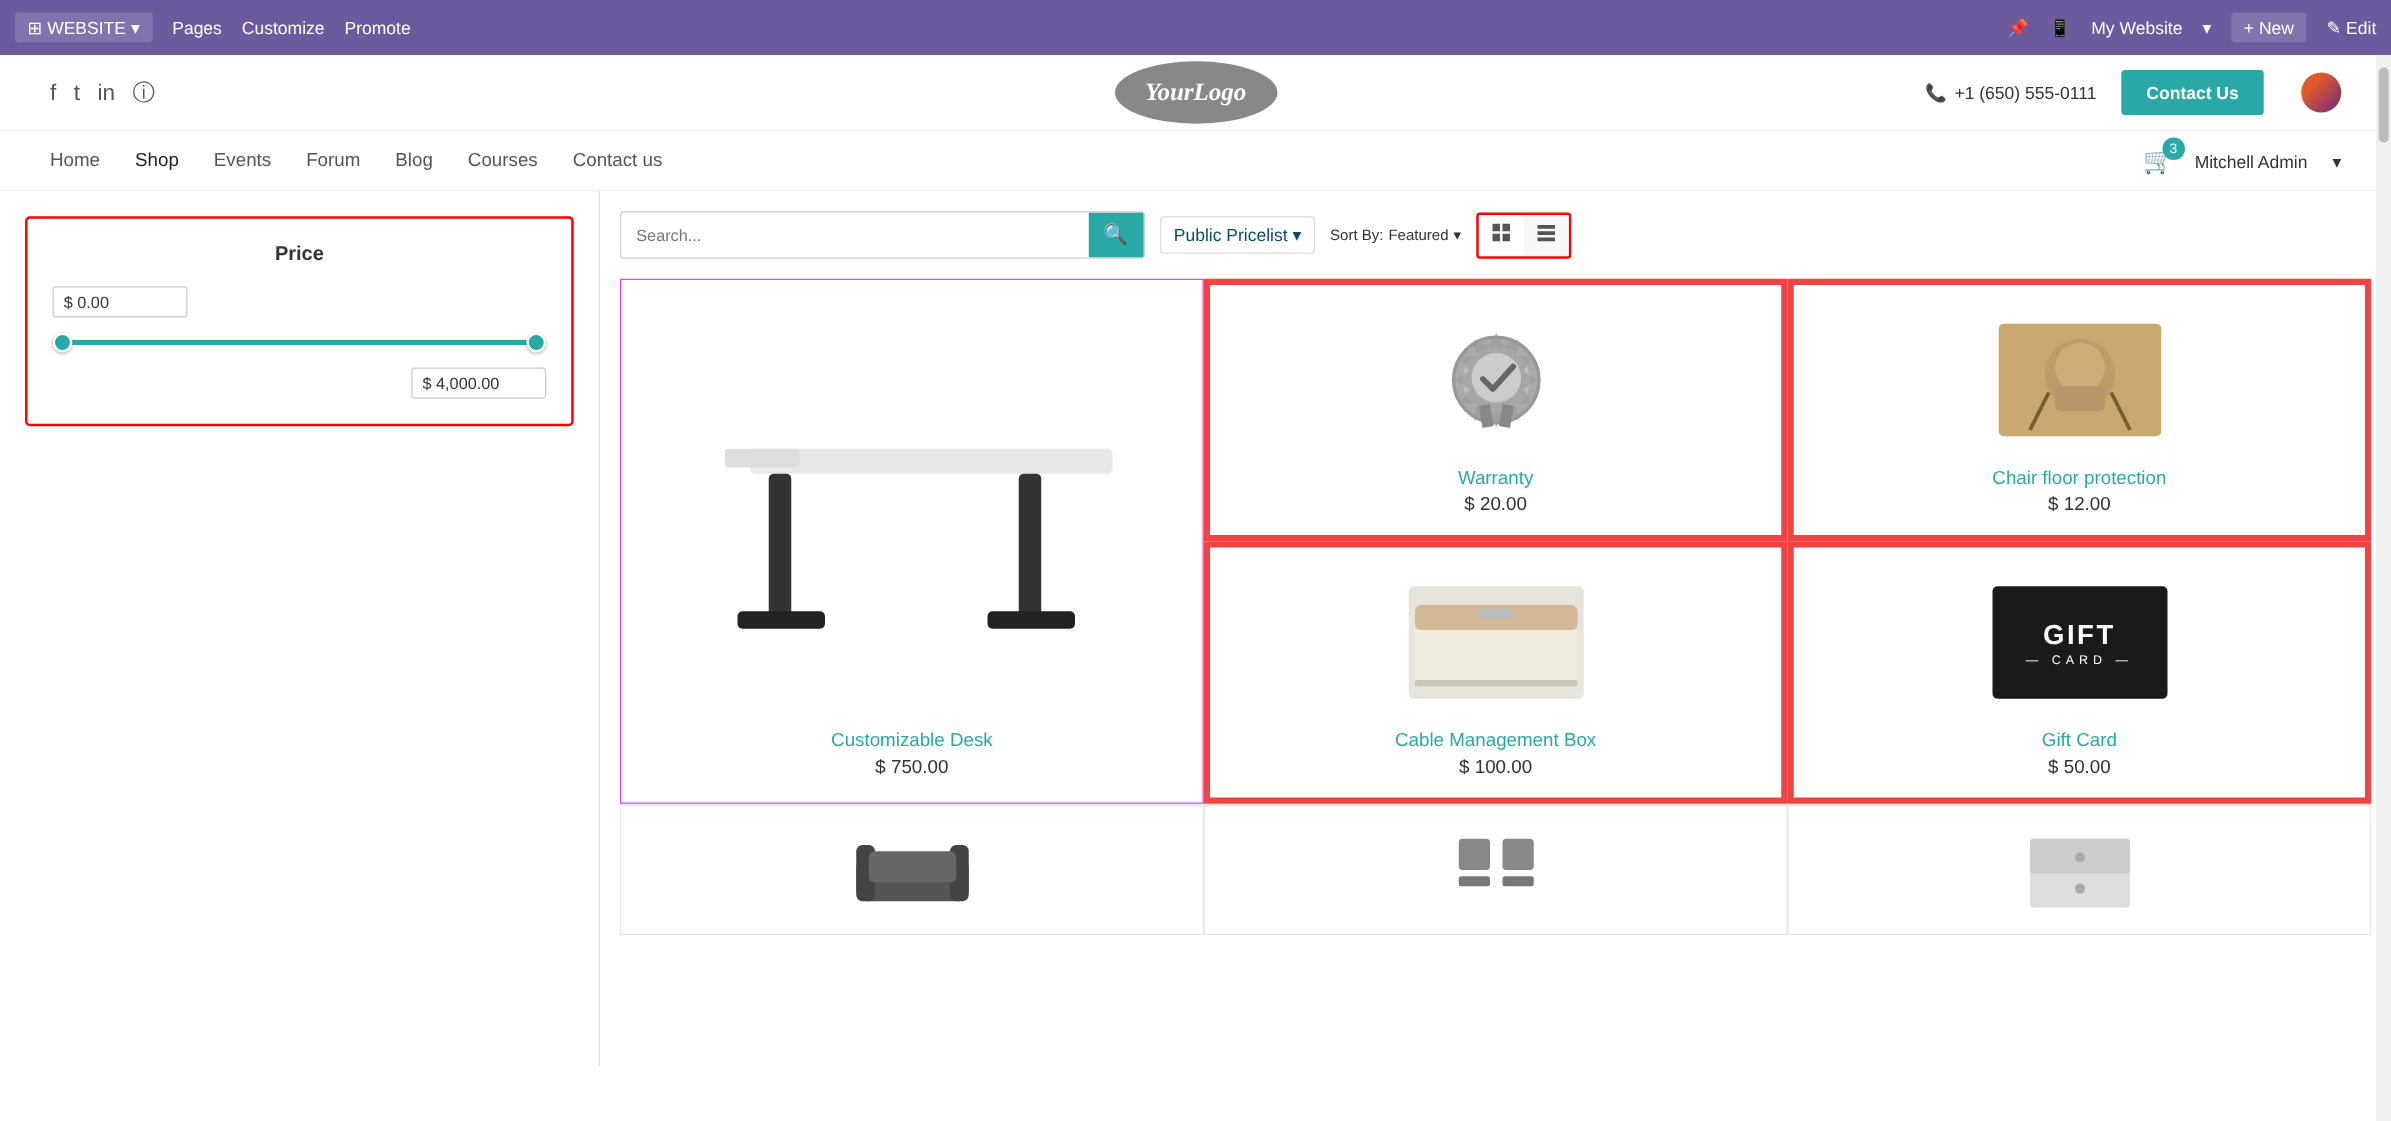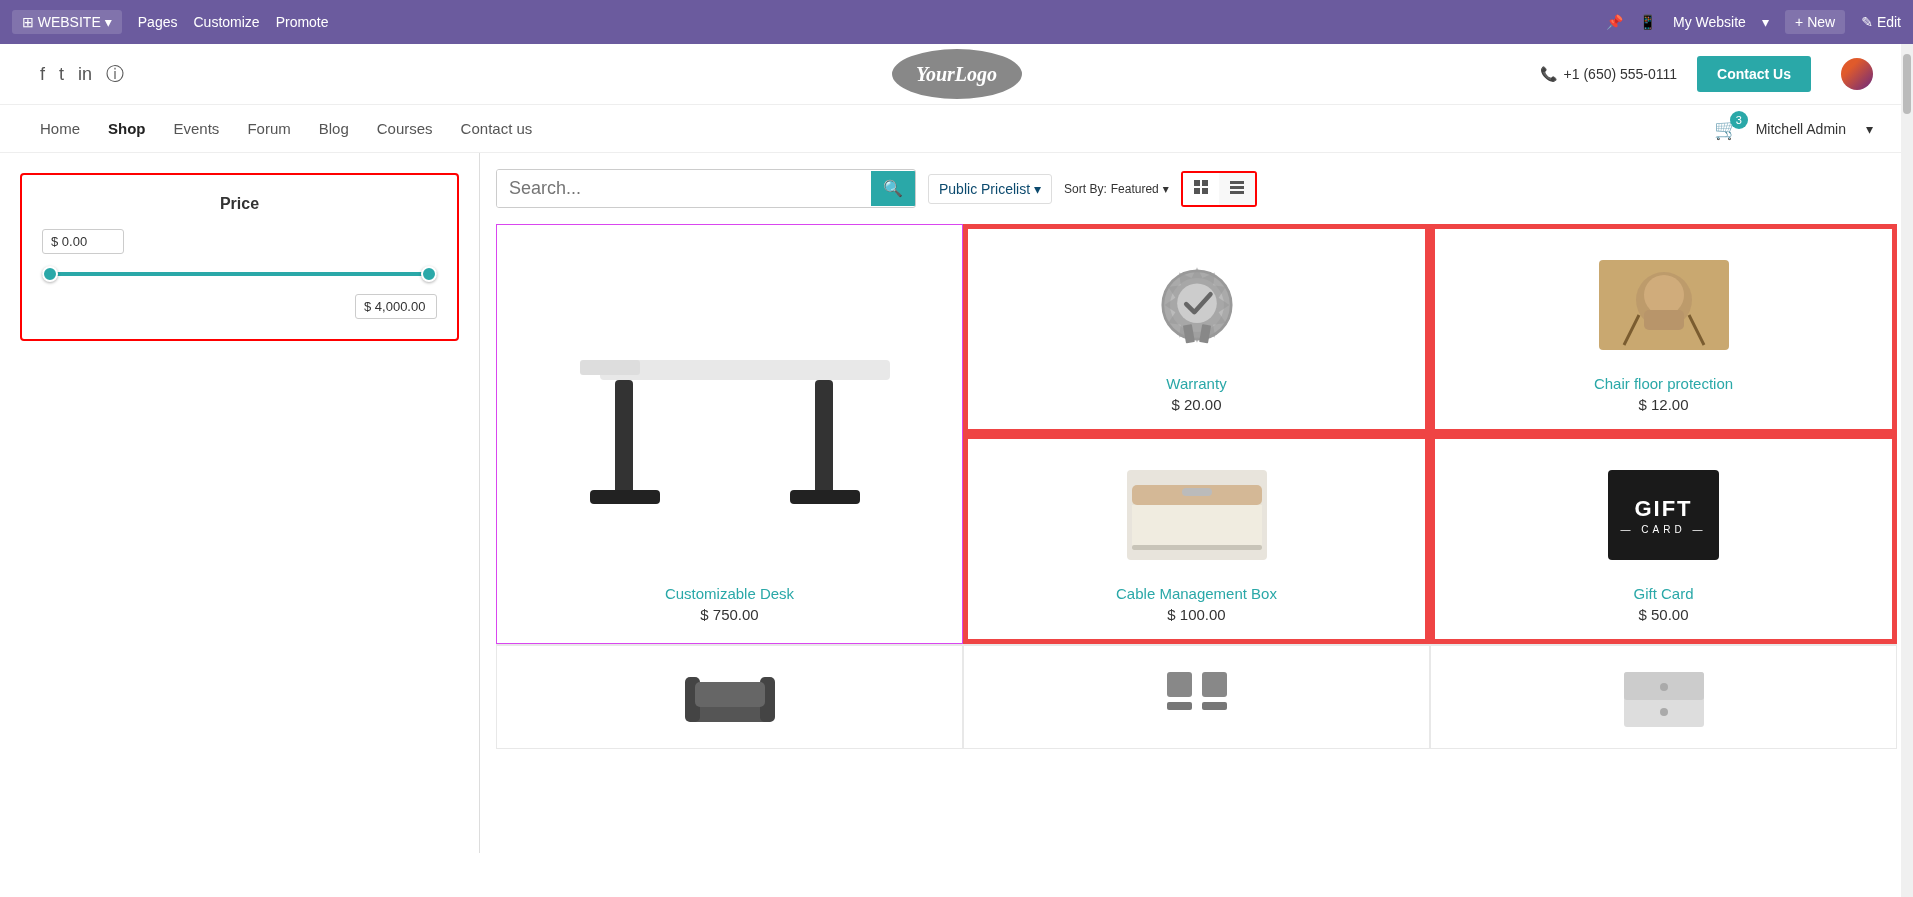--- a/index.html
+++ b/index.html
@@ -74,21 +74,21 @@
     .main-nav {
       display: flex;
       align-items: center;
       justify-content: space-between;
       padding: 0 40px;
       border-bottom: 1px solid #eee;
       height: 48px;
     }
     .nav-links { display: flex; align-items: center; gap: 28px; }
     .nav-links a { color: #555; text-decoration: none; font-size: 15px; }
-    .nav-links a.active { color: #222; font-weight: 700; }
+    .nav-links a.active { color: #222; font-weight: 400; }
     .nav-right { display: flex; align-items: center; gap: 16px; }
     .cart-icon { position: relative; font-size: 20px; color: #555; cursor: pointer; }
     .cart-badge {
       position: absolute; top: -6px; right: -8px;
       background: #2aa8a8; color: #fff; border-radius: 50%;
       width: 18px; height: 18px; font-size: 11px;
       display: flex; align-items: center; justify-content: center;
     }
     .user-area { display: flex; align-items: flex-end; gap: 20px; font-size: 14px; color: #333; cursor: pointer; }
 
@@ -107,21 +107,21 @@
     }
     .price-filter-box {
       border: 2px solid red;
       padding: 20px;
       border-radius: 4px;
     }
     .price-filter-title { text-align: center; font-size: 16px; font-weight: 600; color: #333; margin-bottom: 16px; }
     .price-inputs { display: flex; justify-content: space-between; align-items: center; margin-bottom: 10px; }
     .price-input {
       border: 1px solid #ccc; padding: 4px 8px;
-      border-radius: 3px; width: 82px; font-size: 13px; color: #333;
+      border-radius: 3px; width: 108px; font-size: 13px; color: #333;
     }
     .price-slider-container { position: relative; height: 20px; margin: 10px 0; }
     .slider-track {
       position: absolute; top: 8px; left: 0; right: 0; height: 4px;
       background: #2aa8a8; border-radius: 2px;
     }
     .slider-thumb {
       position: absolute; top: 2px;
       width: 16px; height: 16px; border-radius: 50%;
       background: #2aa8a8; border: 2px solid #fff;
@@ -143,21 +143,21 @@
       align-items: center;
       gap: 12px;
       margin-bottom: 16px;
     }
     .search-box {
       display: flex; align-items: center;
       border: 1px solid #ccc; border-radius: 3px; overflow: hidden;
       flex: 1; max-width: 420px;
     }
     .search-box input {
-      border: none; padding: 8px 12px; font-size: 18px; outline: none; flex: 1;
+      border: none; padding: 8px 12px; font-size: 13px; outline: none; flex: 1;
     }
     .search-box button {
       background: #2aa8a8; border: none; padding: 8px 12px; cursor: pointer; color: #fff; font-size: 16px;
     }
     .pricelist-selector {
       display: flex; align-items: center; gap: 4px;
       font-size: 14px; color: #0c4a6e; cursor: pointer;
       border: 1px solid #ddd; padding: 6px 10px; border-radius: 3px;
     }
     .sort-selector {
@@ -191,21 +191,21 @@
     }
     .product-image-area {
       width: 100%; display: flex; justify-content: center; align-items: center;
       margin-bottom: 10px; min-height: 120px;
     }
     .product-large { grid-row: span 2; min-height: 400px; justify-content: flex-end; padding-bottom: 20px; }
     
     .warranty-badge-container { display: flex; flex-direction: column; align-items: center; justify-content: center; height: 120px; }
     
     .gift-card-img {
-      width: 111px; height: 90px; background: #1a1a1a;
+      width: 140px; height: 90px; background: #1a1a1a;
       border-radius: 4px; display: flex; flex-direction: column; align-items: center; justify-content: center;
       color: #fff;
     }
     .gift-card-title { font-size: 22px; font-weight: 900; letter-spacing: 2px; }
     .gift-card-sub { font-size: 10px; letter-spacing: 4px; margin-top: 2px; }
     
     .cable-box-img {
       width: 140px; height: 90px; background: #e8e4dc;
       border-radius: 4px; display: flex; align-items: center; justify-content: center;
     }

